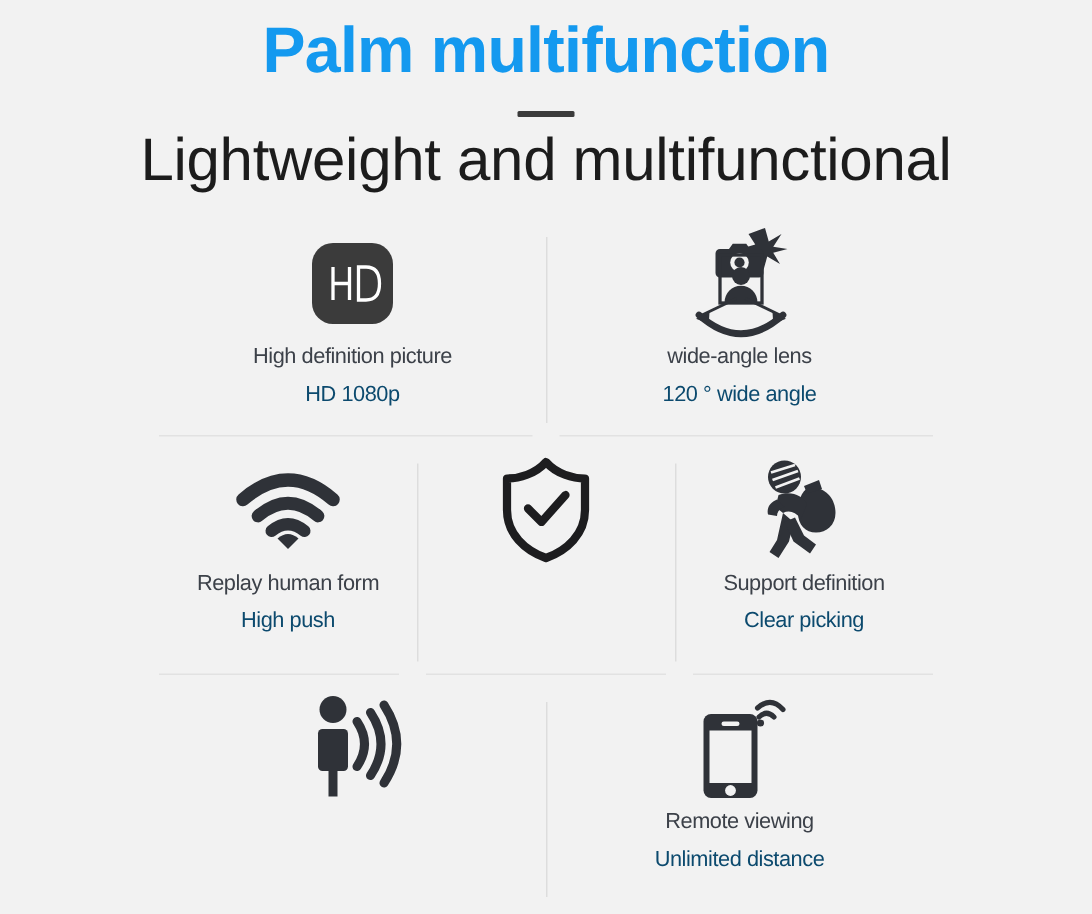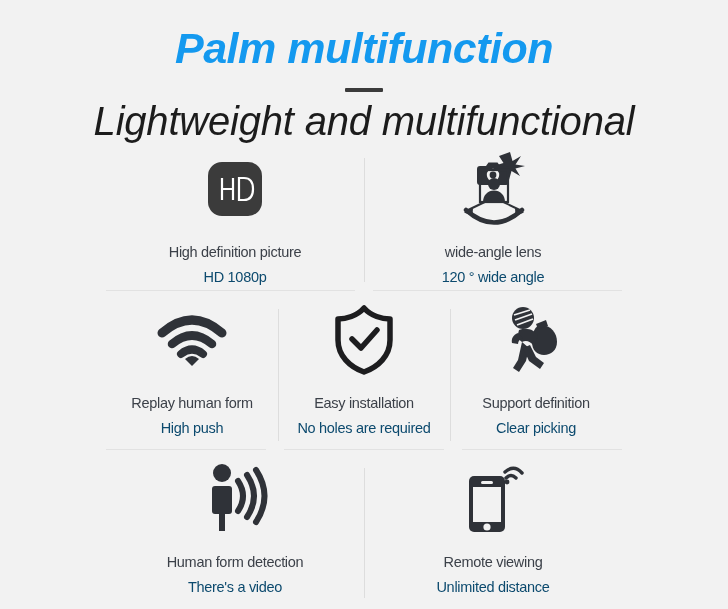--- a/index.html
+++ b/index.html
@@ -17,22 +17,21 @@
   .page {
     position: relative;
     width: 728px;
     height: 609px;
     background: #f2f2f2;
   }
 
   
   .header {
     text-align: center;
-    padding-top: 20px;
-    font-style: italic;
+    padding-top: 6px;
   }
   .main-title {
     font-size: 43px;
     font-weight: bold;
     color: #1499ef;
     letter-spacing: -0.5px;
     line-height: 56px;
     margin: 0;
   }
   .dash {
@@ -87,21 +86,20 @@
   }
 
   .icon-wrap {
     height: 78px;
     display: flex;
     align-items: center;
     justify-content: center;
   }
   .caption {
     text-align: center;
-    margin-top: 14px;
   }
   .caption .line1 {
     display: block;
     font-size: 14.5px;
     color: #3c4149;
     line-height: 21px;
     letter-spacing: -0.3px;
   }
   .caption .line2 {
     display: block;
@@ -221,24 +219,20 @@
         </div>
       </div>
 
       <div class="cell">
         <div class="icon-wrap">
           <svg width="66" height="72" viewBox="0 0 66 72" aria-hidden="true">
             <path d="M33 4 C26 12 15 15 7 15 L7 36 C7 52 19 63 33 68 C47 63 59 52 59 36 L59 15 C51 15 40 12 33 4 Z" fill="none" stroke="#1d1d1f" stroke-width="5.5" stroke-linejoin="round"></path>
             <path d="M21 35 L30 44 L46 26" fill="none" stroke="#1d1d1f" stroke-width="5.5" stroke-linecap="round" stroke-linejoin="round"></path>
           </svg>
         </div>
-        <div class="caption">
-          <span class="line1">Easy installation</span>
-          <span class="line2">No holes are required</span>
-        </div>
       </div>
 
       <div class="cell">
         <div class="icon-wrap">
           <svg width="66" height="70" viewBox="0 0 66 70" aria-hidden="true">
             <g fill="#2f3238">
 
               <circle cx="20" cy="13" r="11"></circle>
 
               <path d="M38 20 C48 20 54 28 54 37 C54 45 48 50 41 50 C34 50 29 45 29 37 C29 28 32 20 38 20 Z"></path>
@@ -283,24 +277,20 @@
               <circle cx="23" cy="10" r="9"></circle>
               <rect x="13" y="23" width="20" height="28" rx="3"></rect>
               <rect x="20" y="49" width="6" height="19"></rect>
             </g>
             <g fill="none" stroke="#2f3238" stroke-linecap="round">
               <path d="M39 18 Q49 33 39 48" stroke-width="6"></path>
               <path d="M48 12 Q62 33 48 54" stroke-width="6"></path>
               <path d="M57 7 Q74 33 57 59" stroke-width="6"></path>
             </g>
           </svg>
-        </div>
-        <div class="caption">
-          <span class="line1">Human form detection</span>
-          <span class="line2">There's a video</span>
         </div>
       </div>
 
       <div class="cell">
         <div class="icon-wrap">
           <svg width="68" height="70" viewBox="0 0 68 70" aria-hidden="true">
             <rect x="10" y="12" width="36" height="56" rx="5" ry="5" fill="#2f3238"></rect>
             <rect x="14" y="23" width="28" height="35" fill="#f2f2f2"></rect>
             <rect x="22" y="17" width="12" height="3" rx="1.5" fill="#f2f2f2"></rect>
             <circle cx="28" cy="63" r="3.6" fill="#f2f2f2"></circle>

